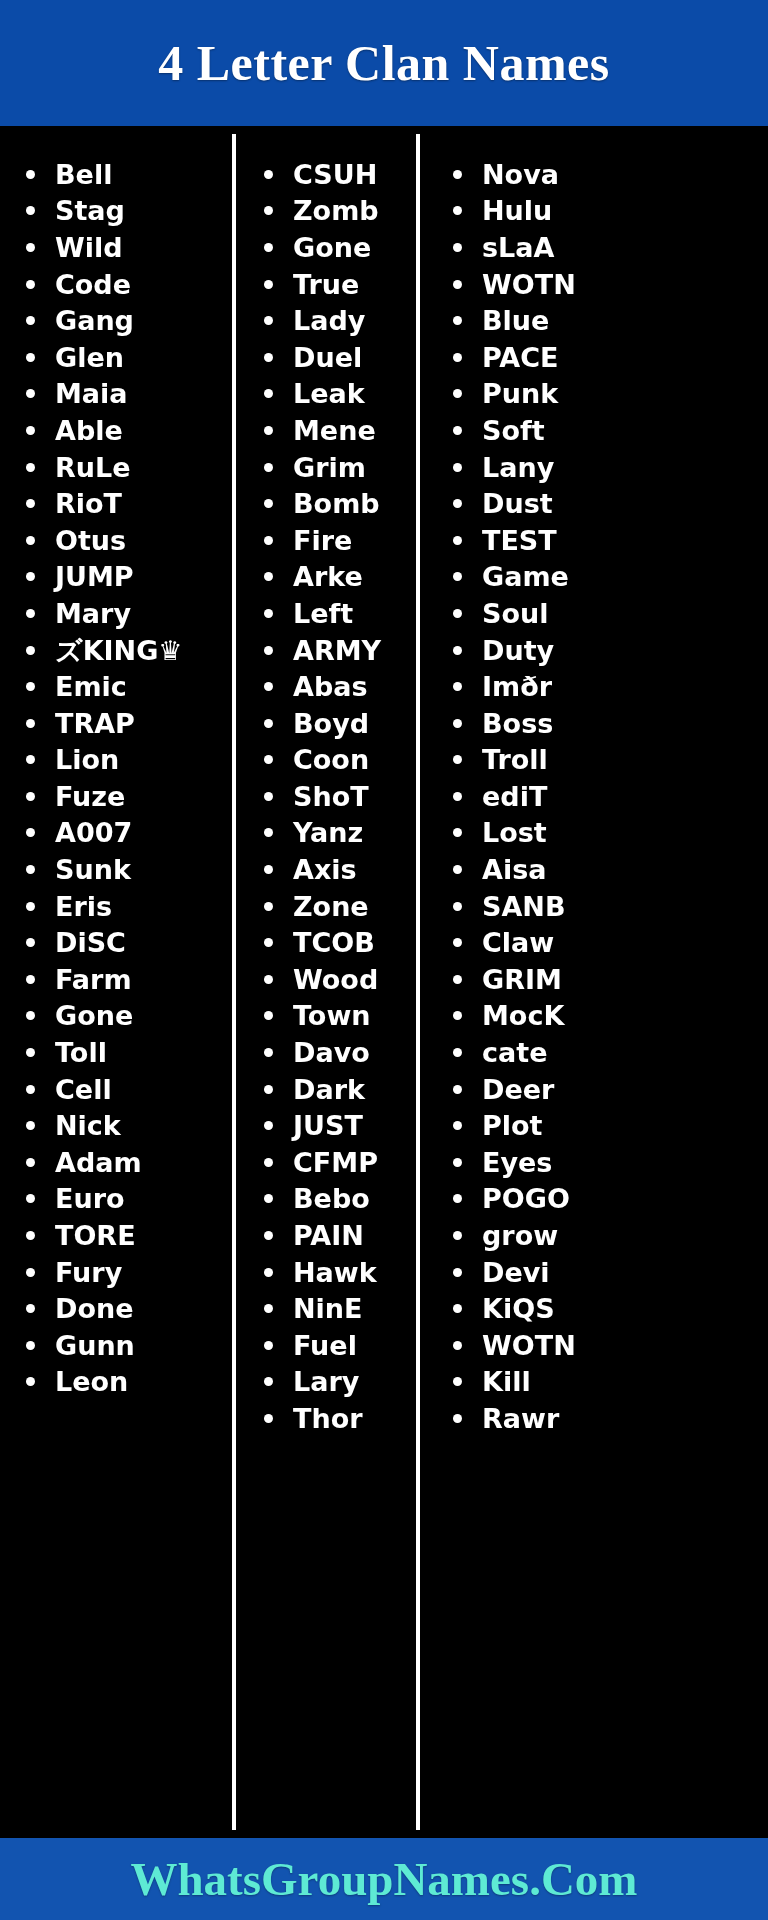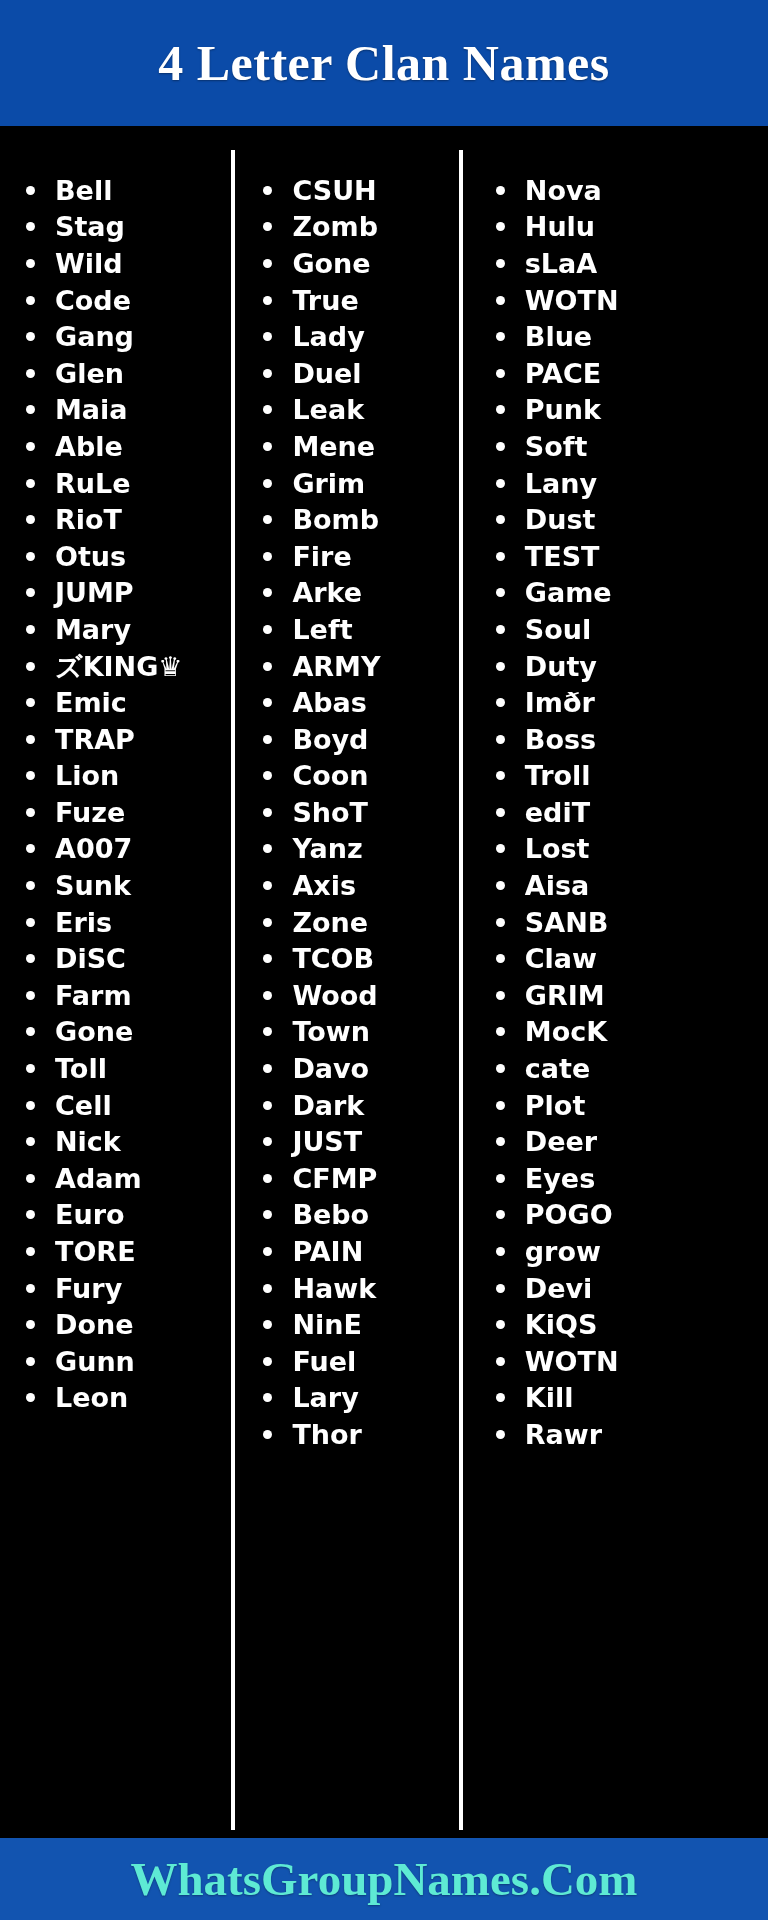--- a/index.html
+++ b/index.html
@@ -39,34 +39,34 @@
     text-shadow:0 1px 2px rgba(0,0,0,0.35);
     white-space:nowrap;
   }
 
   
   .columns {
     flex:1 1 auto;
     display:flex;
     flex-direction:row;
     background:#000000;
-    padding-top:24px;
+    padding-top:8px;
     padding-bottom:8px;
     position:relative;
     overflow:hidden;
   }
   .column {
     position:relative;
     display:flex;
     flex-direction:column;
     justify-content:flex-start;
     padding-top:22px;
   }
   .col-1 { width:232px; }
-  .col-2 { width:228px; border-left:4px solid #ffffff; }
+  .col-2 { width:184px; border-left:4px solid #ffffff; }
   .col-3 { width:310px; border-left:4px solid #ffffff; }
 
   ul.name-list {
     list-style:none;
     margin:0;
     padding:0;
   }
   li.name-item {
     display:flex;
     align-items:center;
@@ -506,25 +506,25 @@
           <li class="name-item">
             <span class="bullet"></span>
             <span class="label">MocK</span>
           </li>
           <li class="name-item">
             <span class="bullet"></span>
             <span class="label">cate</span>
           </li>
           <li class="name-item">
             <span class="bullet"></span>
+            <span class="label">Deer</span>
+          </li>
+          <li class="name-item">
+            <span class="bullet"></span>
             <span class="label">Plot</span>
-          </li>
-          <li class="name-item">
-            <span class="bullet"></span>
-            <span class="label">Deer</span>
           </li>
           <li class="name-item">
             <span class="bullet"></span>
             <span class="label">Eyes</span>
           </li>
           <li class="name-item">
             <span class="bullet"></span>
             <span class="label">POGO</span>
           </li>
           <li class="name-item">

